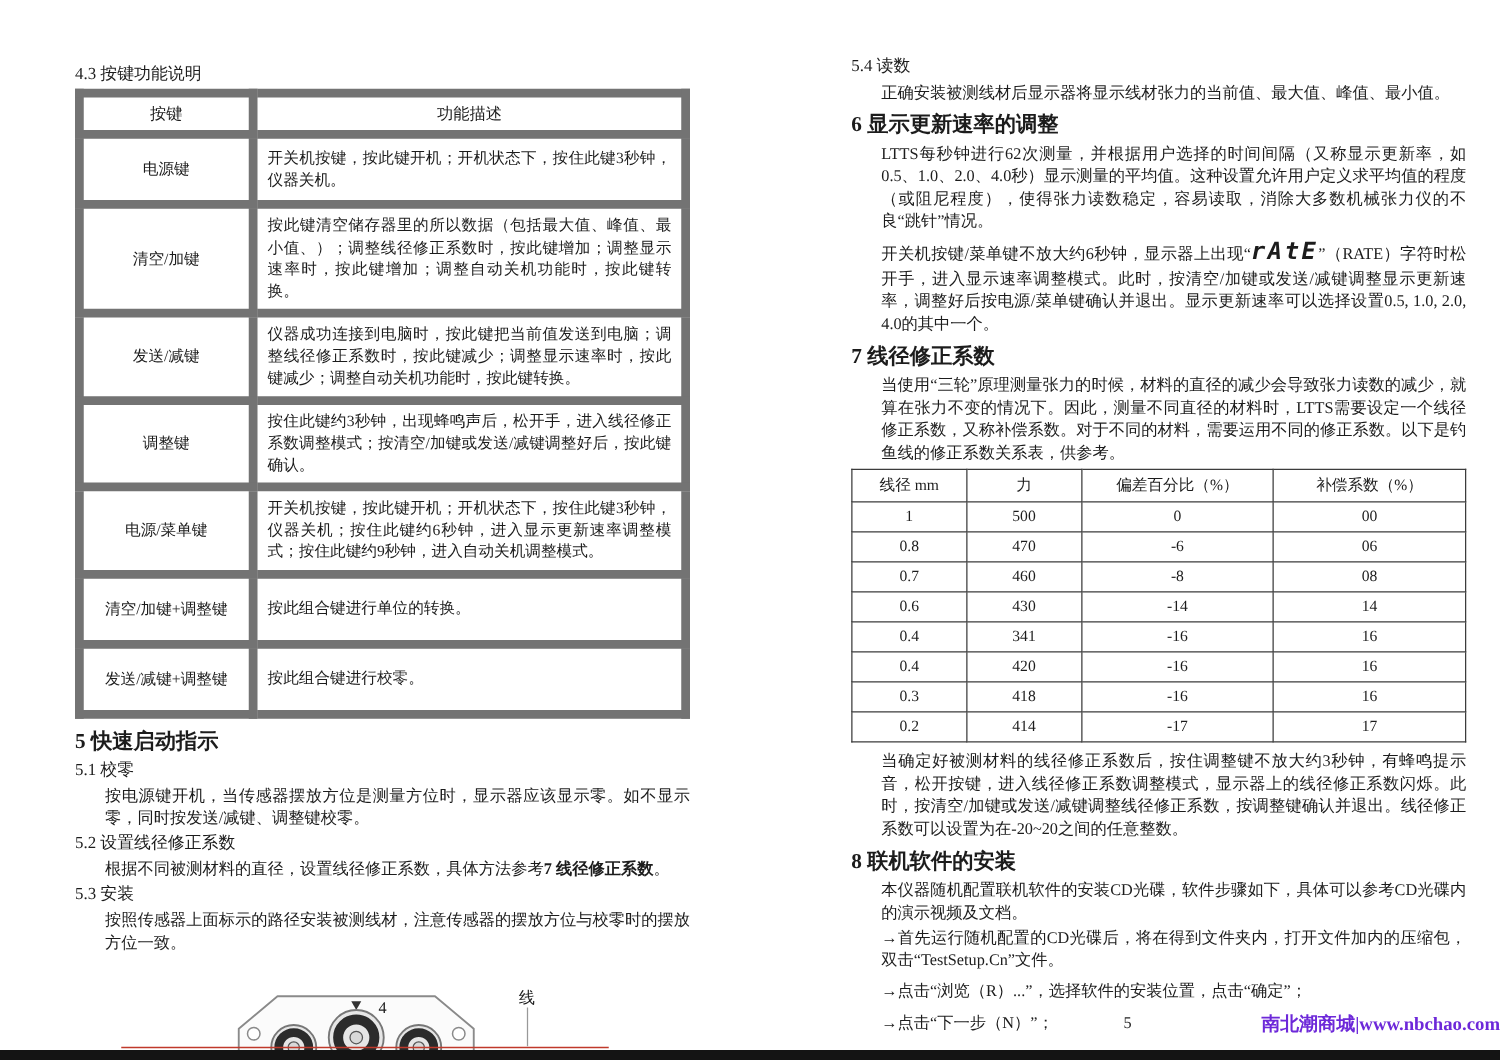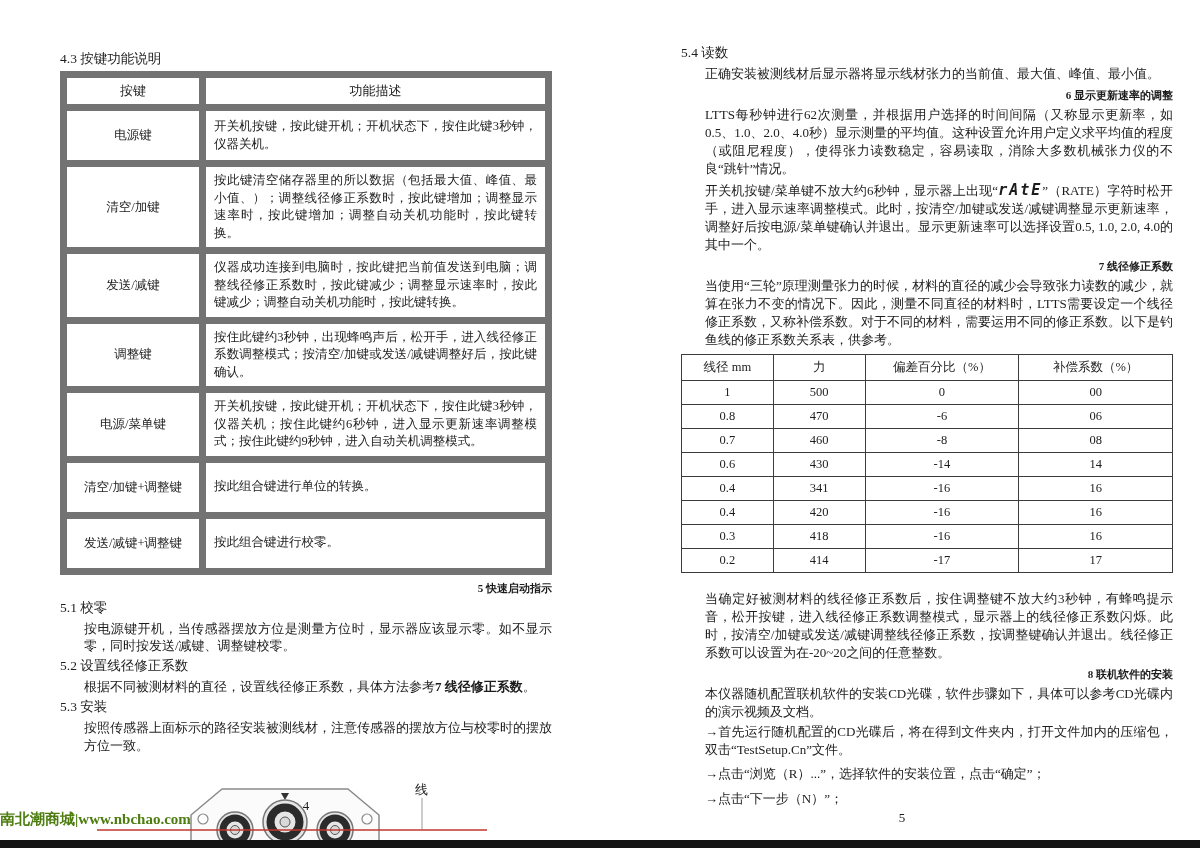--- a/index.html
+++ b/index.html
@@ -2,36 +2,36 @@
 <html><head>
 <meta charset="utf-8">
 <style>
   html,body{margin:0;padding:0;}
   body{width:1200px;height:848px;background:#ffffff;position:relative;overflow:hidden;
        font-family:"Liberation Serif","DejaVu Serif",serif;color:#1c1c1c;}
   .col{position:absolute;}
   .col-left{left:60px;top:50px;width:492px;}
   .col-right{left:681px;top:44px;width:492px;}
   .h-reg{font-size:13.5px;font-weight:normal;margin:0 0 3px 0;}
-  .h-bold{font-size:11px;font-weight:bold;margin:5px 0 3px 0;text-align:right;}
+  .h-bold{font-size:17px;font-weight:bold;margin:5px 0 3px 0;}
   .body-p{font-size:13px;line-height:1.38;margin:0 0 2px 0;text-align:justify;padding-left:24px;}
   .step-p{margin-bottom:7px;}
   table.key-table{border-collapse:collapse;width:100%;margin:3px 0 6px 0;}
   .key-table th,.key-table td{border:7px solid #737373;}
   .key-table th{font-weight:normal;font-size:13px;padding:4px 2px;text-align:center;}
   .key-table td.key-cell{width:128px;text-align:center;vertical-align:middle;font-size:12.5px;padding:16px 2px;}
   .key-table td.desc-cell{font-size:12.5px;line-height:1.4;padding:5px 8px;text-align:justify;}
-  table.corr-table{border-collapse:collapse;width:100%;margin:5px 0 17px 0;}
+  table.corr-table{border-collapse:collapse;width:100%;margin:5px 0 6px 0;}
   .corr-table th,.corr-table td{border:1px solid #3c3c3c;text-align:center;font-weight:normal;font-size:12.5px;padding:4px 2px;}
-  .seg{font-family:"DejaVu Sans Mono",monospace;font-style:italic;font-weight:bold;font-size:15px;letter-spacing:2px;margin-top:27px;}
+  .seg{font-family:"DejaVu Sans Mono",monospace;font-style:italic;font-weight:bold;font-size:19px;letter-spacing:2px;margin-top:27px;}
   .bold{font-weight:bold;}
   .page-num{position:absolute;font-size:13px;text-align:center;width:492px;color:#1c1c1c;}
   .page-num-left{left:60px;top:798px;}
   .page-num-right{left:656px;top:810px;}
-  .footer-text{position:absolute;left:0;top:810px;width:1200px;text-align:left;font-size:15px;font-weight:bold;color:#4d7c0f;}
+  .footer-text{position:absolute;left:0;top:810px;width:1200px;text-align:right;font-size:15px;font-weight:bold;color:#6d28d9;}
   .bottom-bar{position:absolute;left:0;bottom:0;width:1200px;height:8px;background:#141414;}
   .diagram-wrap{position:relative;margin:26px 0 0 32px;width:430px;height:98px;}
 </style>
 </head>
 <body>
 
 <div class="col col-left">
 
   <div class="h-reg">4.3  按键功能说明</div>
 

